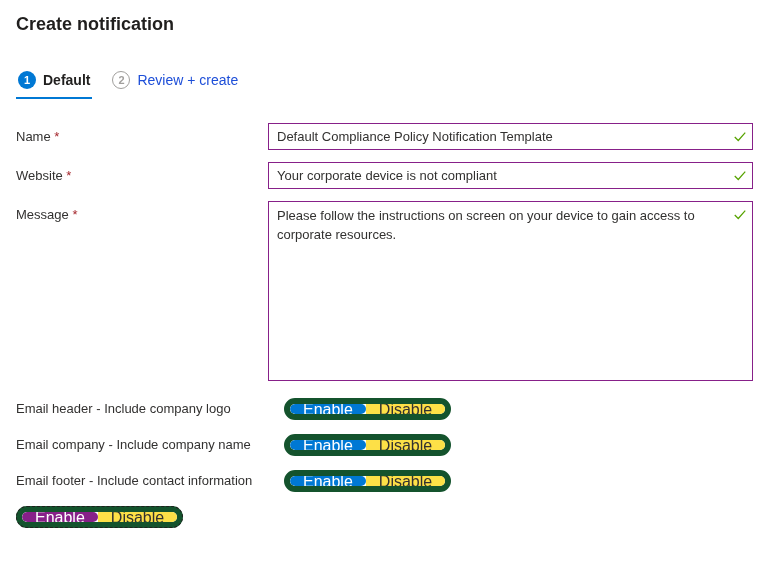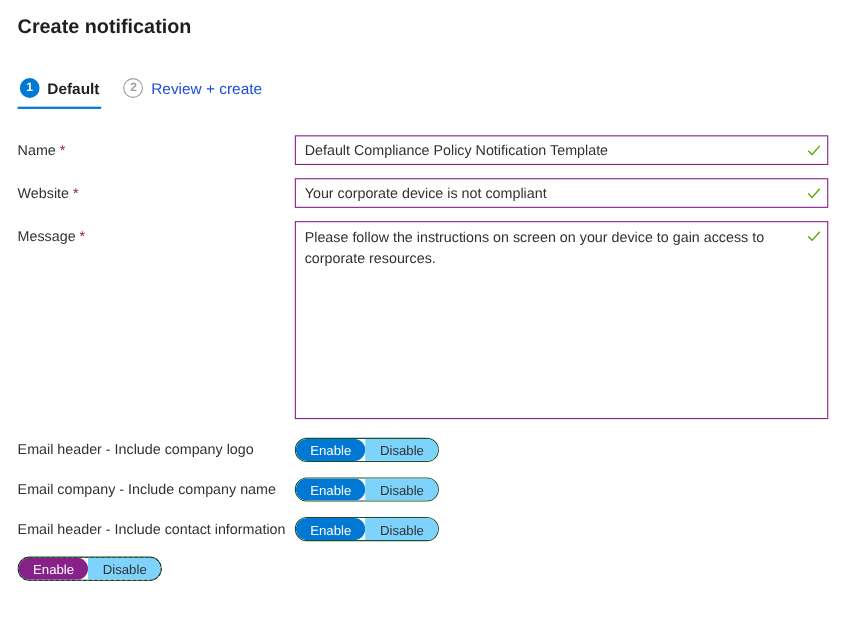--- a/index.html
+++ b/index.html
@@ -102,37 +102,37 @@
     right: 6px;
     top: 7px;
     width: 14px;
     height: 14px;
     color: #57a300;
   }
   .chk svg { display:block; }
 
   
   .toggles { margin-top: 14px; }
-  .toggles .row { margin-bottom: 14px; }
+  .toggles .row { margin-bottom: 14px; gap: 16px; }
   .toggle-group {
     display: inline-flex;
     align-items: stretch;
-    border: 1px solid #14532d;
+    border: 6px solid #14532d;
     border-radius: 12px;
     height: 22px;
     overflow: hidden;
-    font-size: 12px;
+    font-size: 16px;
   }
   .toggle-opt {
     padding: 1px 13px 0 13px;
     display: flex;
     align-items: center;
     cursor: pointer;
     color: #323130;
-    background: #7dd3fc;
+    background: #fde047;
     user-select: none;
   }
   .toggle-opt.on {
     background: #0078d4;
     color: #fff;
     border-radius: 12px;
   }
   .toggle-group.purple {
     outline: 1px dashed #201f1e;
     outline-offset: -1px;
@@ -219,21 +219,21 @@
       <div class="label-col">Email company - Include company name</div>
       <div class="input-col">
         <div class="toggle-group">
           <div class="toggle-opt on">Enable</div>
           <div class="toggle-opt">Disable</div>
         </div>
       </div>
     </div>
 
     <div class="row">
-      <div class="label-col">Email header - Include contact information</div>
+      <div class="label-col">Email footer - Include contact information</div>
       <div class="input-col">
         <div class="toggle-group">
           <div class="toggle-opt on">Enable</div>
           <div class="toggle-opt">Disable</div>
         </div>
       </div>
     </div>
 
     <div class="row">
       <div class="input-col">

